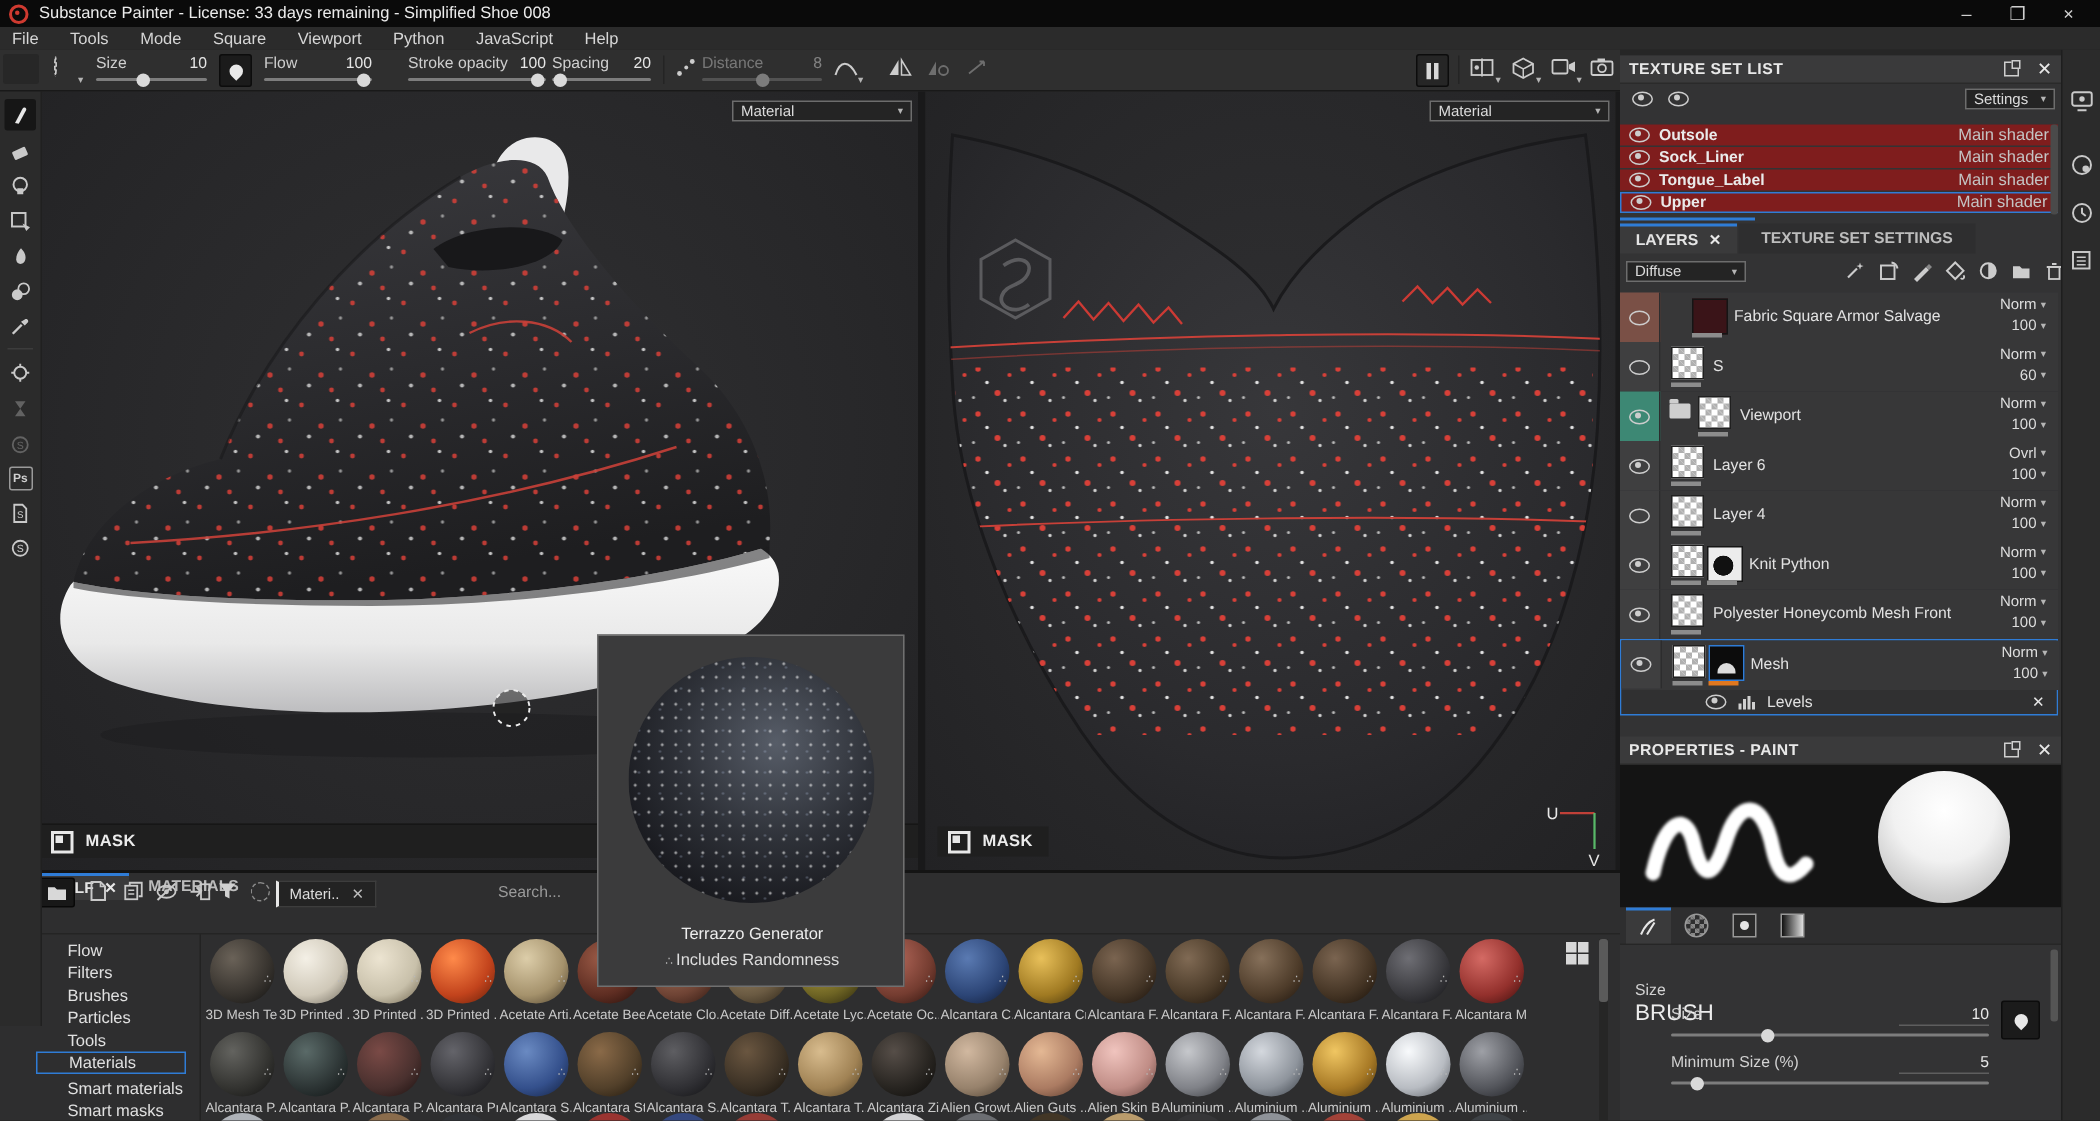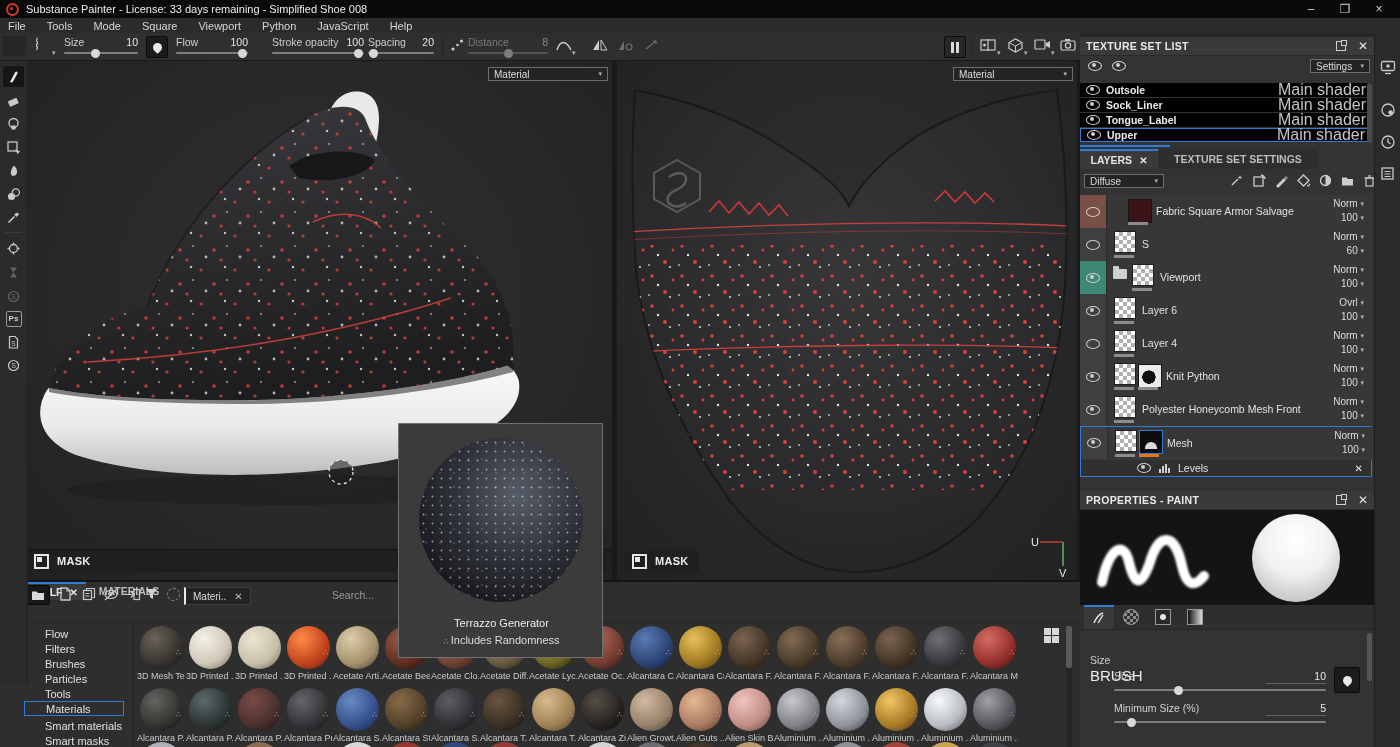--- a/index.html
+++ b/index.html
@@ -47,23 +47,23 @@
   .xicon{color:#e8e8e8;font-size:12px}
   
   .rpanel{position:absolute;left:1080px;top:37px;width:294px;height:710px;background:#333334;z-index:20}
   .phdr{position:absolute;left:0;width:294px;height:19px;background:#3a3a3b;display:flex;align-items:center;padding:0 6px;box-sizing:border-box;border-bottom:1px solid #2a2a2a}
   .phdr .t{font-weight:bold;font-size:10.5px;letter-spacing:.3px;color:#e8e8e8}
   .hic{margin-left:auto;display:flex;gap:12px;align-items:center}
   .dock-ic{width:8px;height:8px;border:1px solid #cfcfcf;position:relative}
   .dock-ic::after{content:"";position:absolute;right:-2px;top:-2px;width:4px;height:4px;background:#3a3a3b;border:1px solid #cfcfcf}
   .eye{display:inline-block;width:12px;height:8px;border:1px solid #cdcdcd;border-radius:50%;position:relative;flex:none}
   .eye.on::after{content:"";position:absolute;left:3px;top:1px;width:4px;height:4px;border-radius:50%;background:#cdcdcd}
-  .tsrow{position:absolute;left:0;width:292px;height:14px;background:#000000;display:flex;align-items:center;padding:0 6px;box-sizing:border-box}
+  .tsrow{position:absolute;left:0;width:292px;height:14px;background:#7f1d1d;display:flex;align-items:center;padding:0 6px;box-sizing:border-box}
   .tsrow .nm{font-weight:bold;font-size:10.5px;color:#eaeaea;margin-left:6px}
-  .tsrow .sh{margin-left:auto;font-size:16px;color:#c4c4c4}
+  .tsrow .sh{margin-left:auto;font-size:11px;color:#c4c4c4}
   .tsrow.sel{border:1px solid #2f7cd6}
   .tab{position:absolute;height:20px;display:flex;align-items:center;justify-content:center;font-weight:bold;font-size:10.5px;color:#e4e4e4;background:#3a3a3b;gap:7px}
   .tab.on{border-top:2px solid #2f7cd6;box-sizing:border-box}
   .tab.off{background:#2e2e2f;color:#bdbdbd;font-weight:bold}
   .lrow{position:absolute;left:0;width:292px;height:33px;background:#373738;border-bottom:1px solid #2c2c2d}
   .leyecell{position:absolute;left:0;top:0;width:26px;height:33px;background:#3f3f40;border-right:1px solid #2c2c2d;display:flex;align-items:center;justify-content:center}
   .checker{position:absolute;width:22px;height:22px;top:3px;background:#fff;background-image:
     linear-gradient(45deg,#b0b0b0 25%,transparent 25%,transparent 75%,#b0b0b0 75%),
     linear-gradient(45deg,#b0b0b0 25%,transparent 25%,transparent 75%,#b0b0b0 75%);
     background-size:8px 8px;background-position:0 0,4px 4px;border:1px solid #202020;box-sizing:border-box}

